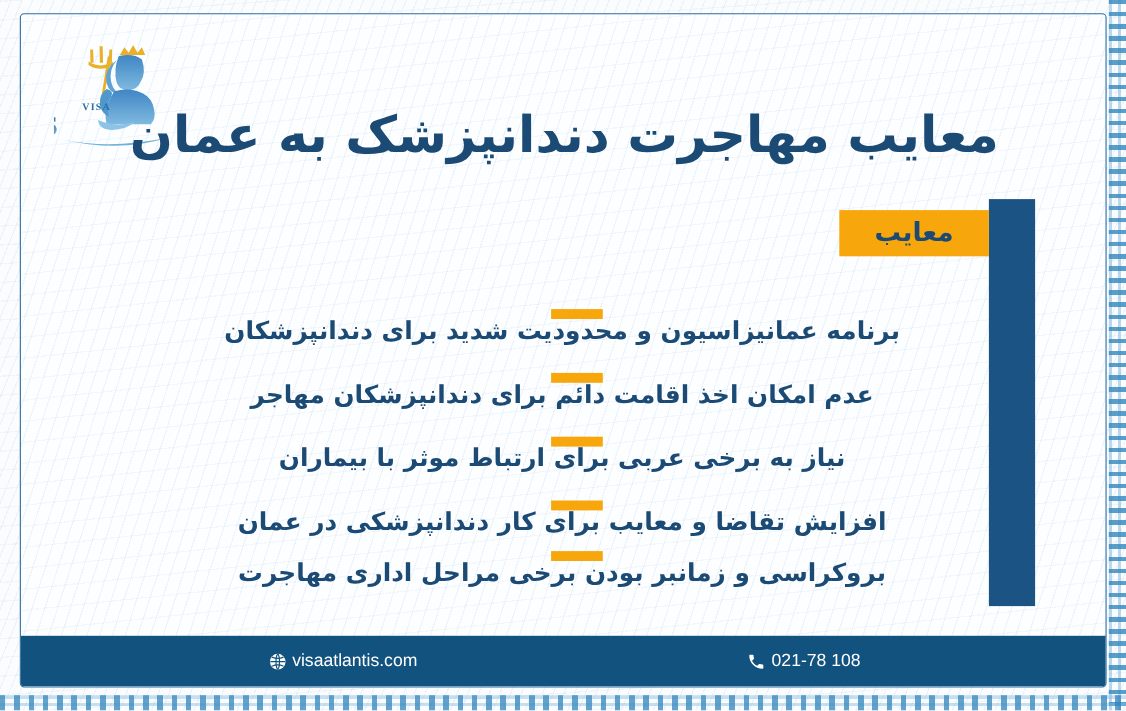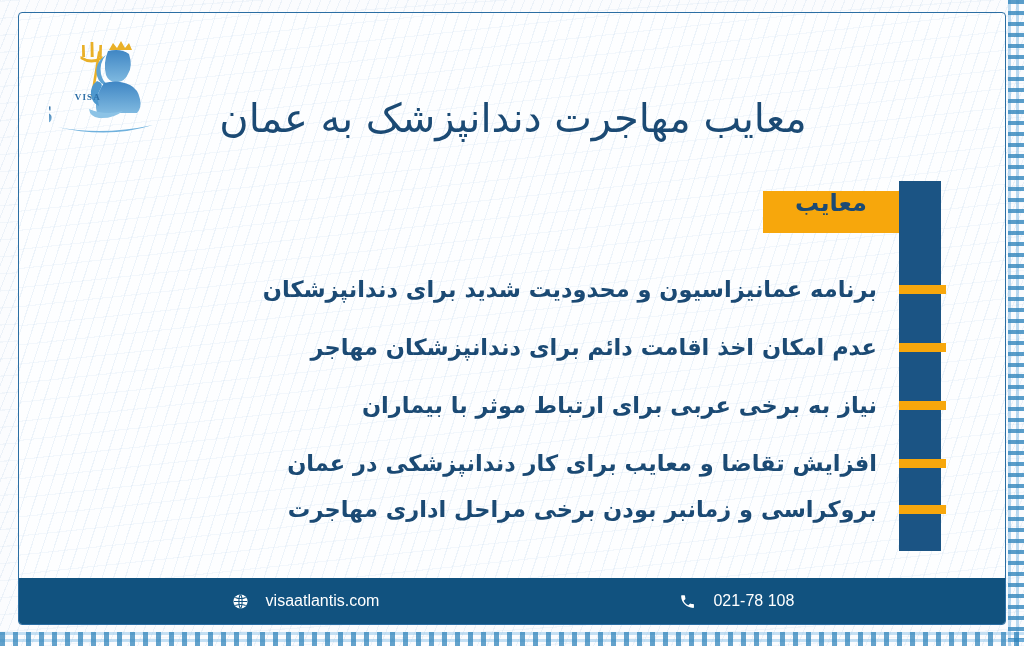--- a/index.html
+++ b/index.html
@@ -79,22 +79,22 @@
     height: 104px;
   }
 
   
   #title {
     position: absolute;
     top: 82px;
     left: 0;
     width: 988px;
     text-align: center;
-    font-size: 40px;
-    font-weight: 400;
+    font-size: 46px;
+    font-weight: 700;
     color: #1b4a74;
     letter-spacing: 0px;
     white-space: nowrap;
     direction: rtl;
   }
 
   
   #rail {
     position: absolute;
     right: 64px;           
@@ -106,20 +106,21 @@
 
   
   #badge {
     position: absolute;
     right: 106px;          
     top: 178px;
     width: 136px;
     height: 42px;
     background: #f7a70c;
     display: flex;
+    align-items: center;
     justify-content: center;
   }
   #badge .badge-text {
     font-size: 24px;
     font-weight: 700;
     color: #1b4a74;
     direction: rtl;
     line-height: 1;
     padding-bottom: 3px;
   }
@@ -131,21 +132,21 @@
     top: 246px;
     width: 860px;
     height: 292px;
   }
   .list-item {
     position: absolute;
     right: 0;
     width: 860px;
     height: 16px;
     display: flex;
-    flex-direction: row;
+    flex-direction: column;
     align-items: center;
     justify-content: flex-start;
   }
   .dash {
     flex: 0 0 auto;
     width: 47px;
     height: 9px;
     background: #f7a70c;
     margin-left: 22px;   
     margin-right: -5px;  
@@ -178,21 +179,21 @@
     display: flex;
     flex-direction: row-reverse;
     align-items: center;
     justify-content: center;
     gap: 0px;
     direction: ltr;
   }
   .footer-item {
     display: flex;
     align-items: center;
-    gap: 17px;
+    gap: 5px;
     color: #ffffff;
     font-size: 16px;
     font-family: "Liberation Sans", sans-serif;
     white-space: nowrap;
   }
   .footer-item.site { margin-right: 150px; }
   .footer-item.tel  { margin-left: 150px; }
   .footer-icon { display: flex; align-items: center; }
 </style>
 </head>

